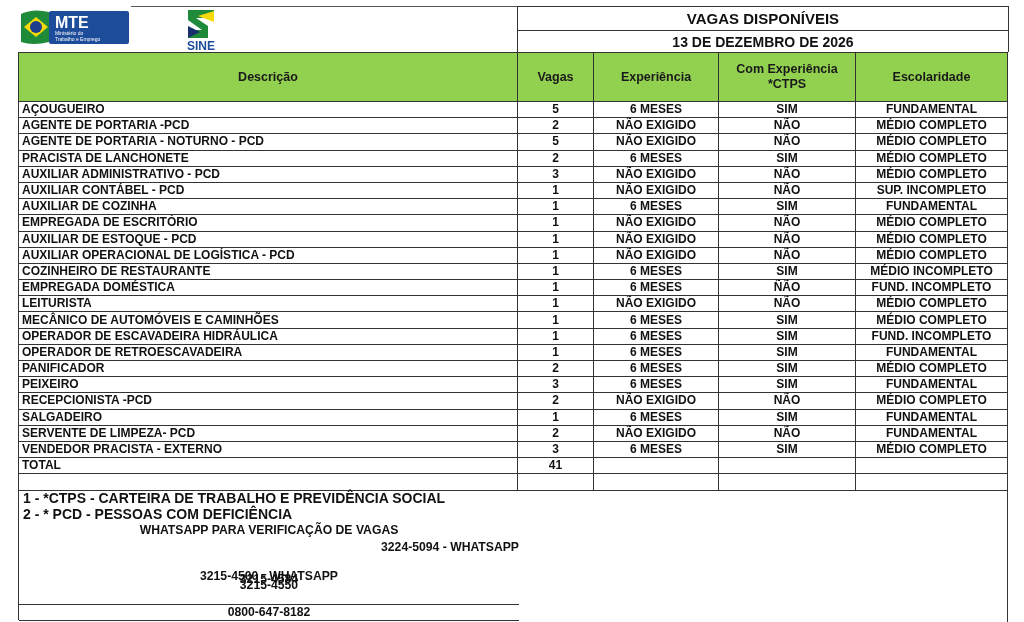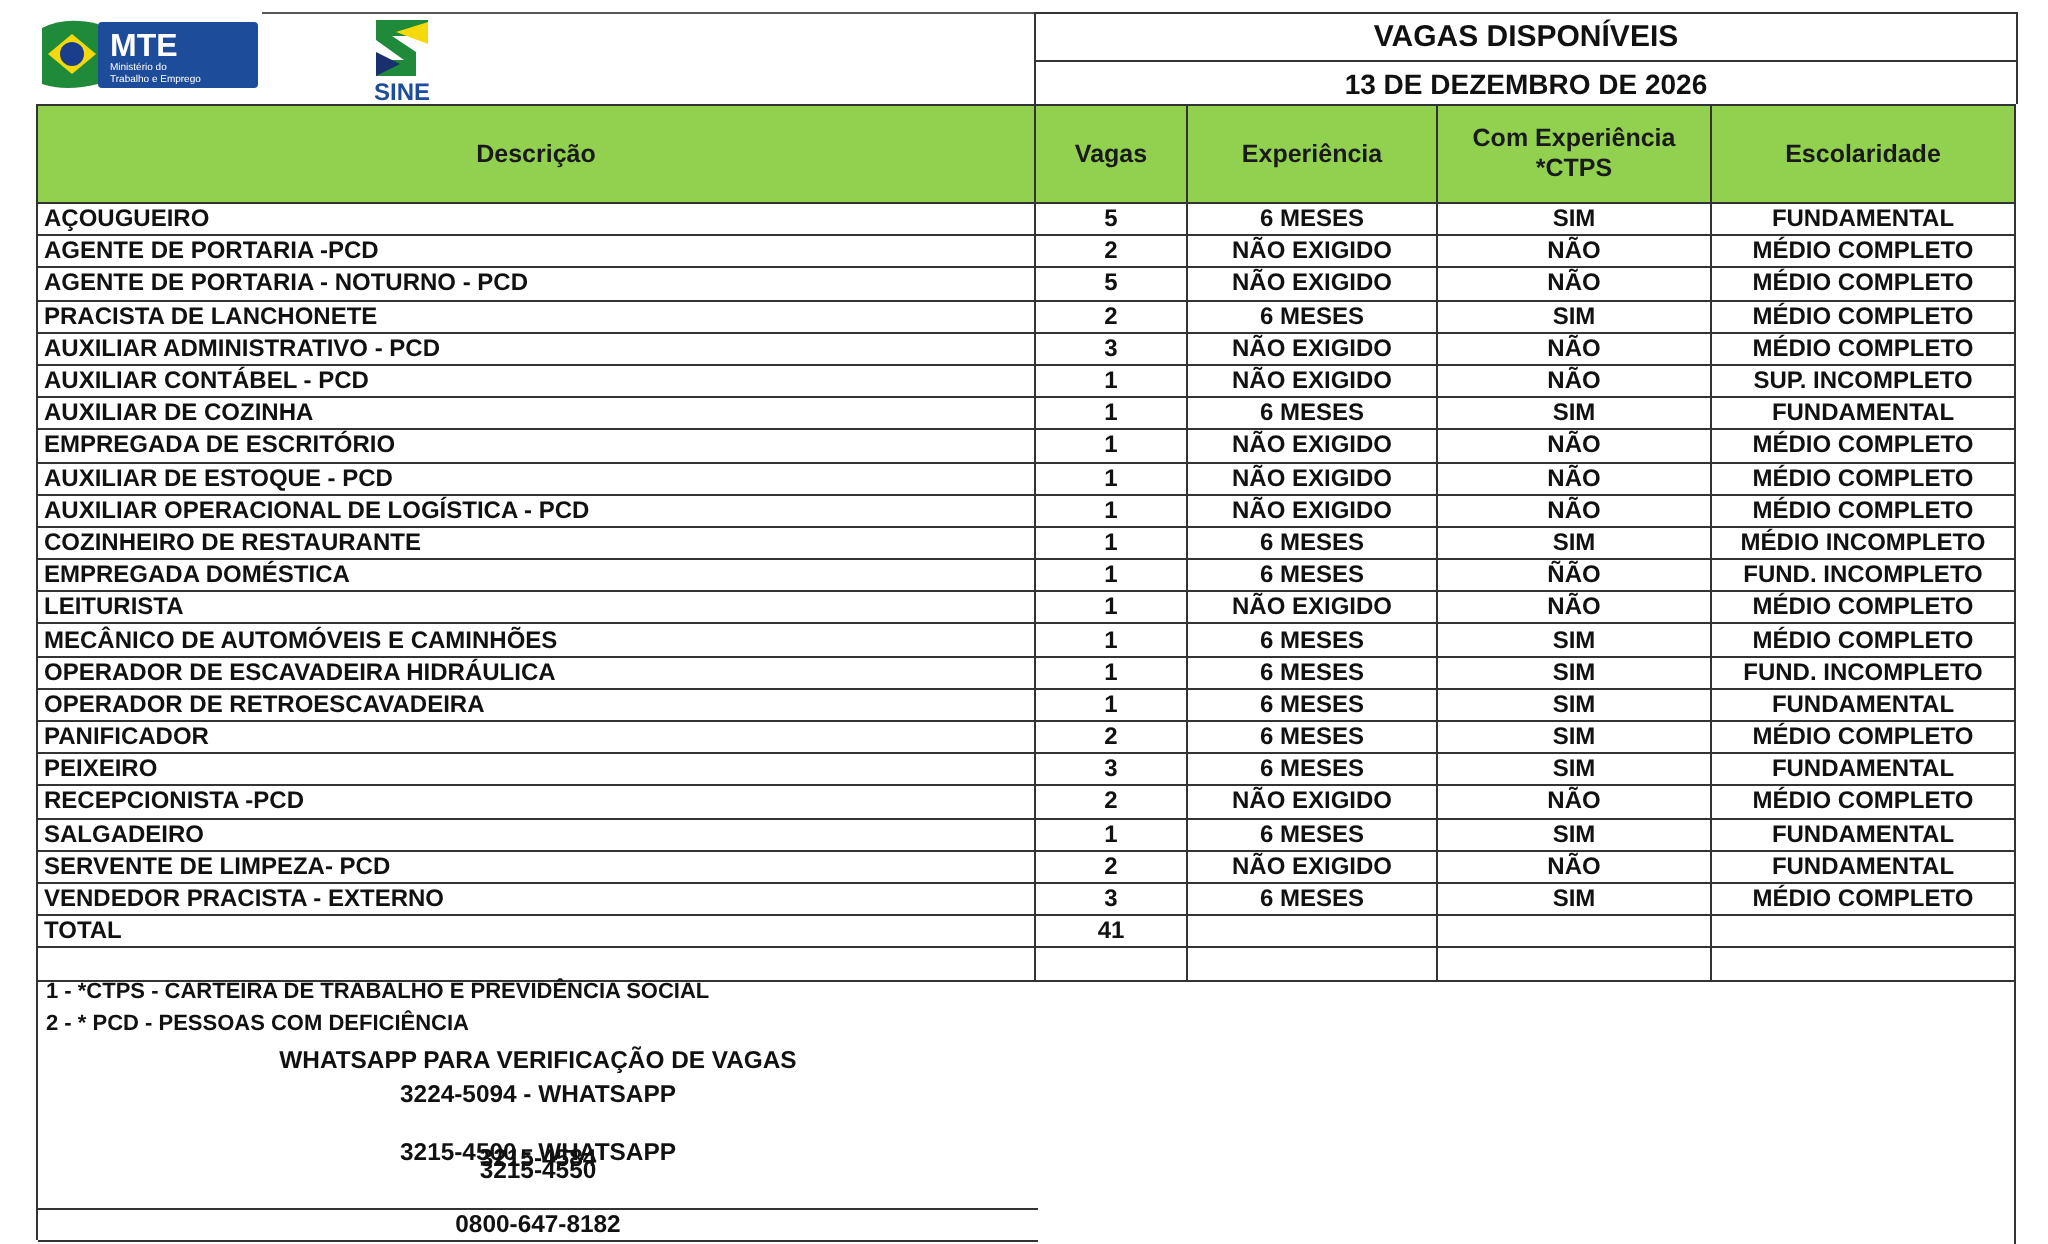--- a/index.html
+++ b/index.html
@@ -15,21 +15,21 @@
   .title-row { height:23px; line-height:23px; text-align:center; font-weight:bold; font-size:14px; }
   .title-row.first { border-bottom:1px solid #333; font-size:15px; }
   
   table.grid { position:absolute; left:18px; top:52px; border-collapse:collapse; table-layout:fixed; }
   table.grid td, table.grid th { border:1px solid #333; padding:0; font-size:12px; font-weight:bold; white-space:nowrap; overflow:hidden; }
   table.grid th { background:#92d050; height:48px; font-size:12.5px; text-align:center; color:#1a1a1a; line-height:15px; }
   table.grid td { height:15.2px; line-height:15px; text-align:center; }
   table.grid td.desc { text-align:left; padding-left:3px; }
   
   .footer { left:18px; top:490px; width:500px; height:130px; border-left:1px solid #333; box-sizing:border-box; }
-  .note { position:absolute; left:4px; font-size:11px; font-weight:bold; white-space:nowrap; }
+  .note { position:absolute; left:4px; font-size:14px; font-weight:bold; white-space:nowrap; }
   .center-line { position:absolute; left:0; width:500px; text-align:center; font-size:12.2px; font-weight:bold; }
   .hline { position:absolute; left:0; width:500px; height:1px; background:#333; }
   .right-border { left:1007px; top:490px; width:1px; height:132px; background:#333; }
 </style>
 </head>
 <body>
 
 <div class="abs mte-logo">
   <svg width="110" height="38" viewBox="0 0 110 38">
     <path d="M2 6 Q14 0 30 4 L30 34 Q14 38 2 34 Z" fill="#1f8a3a"></path>
@@ -245,21 +245,21 @@
         <td></td>
         <td></td>
       </tr>
     </tbody>
 </table>
 
 <div class="abs footer">
   <div class="note" style="top:0px;">1 - *CTPS - CARTEIRA DE TRABALHO E PREVIDÊNCIA SOCIAL</div>
   <div class="note" style="top:16px;">2 - * PCD - PESSOAS COM DEFICIÊNCIA</div>
   <div class="center-line" style="top:33px;">WHATSAPP PARA VERIFICAÇÃO DE VAGAS</div>
-  <div class="center-line" style="top:50px;">3224-5094 - WHATSAPP</div>
+  <div class="center-line" style="top:50px;text-align:right;">3224-5094 - WHATSAPP</div>
   <div class="center-line" style="top:63px;margin-top:16px;">3215-4500 - WHATSAPP</div>
   <div class="center-line" style="top:82px;">3215-4584</div>
   <div class="center-line" style="top:88px;">3215-4550</div>
   <div class="hline" style="top:114px;"></div>
   <div class="center-line" style="top:115px;">0800-647-8182</div>
   <div class="hline" style="top:130px;"></div>
 </div>
 <div class="abs right-border"></div>
 
 </body></html>

